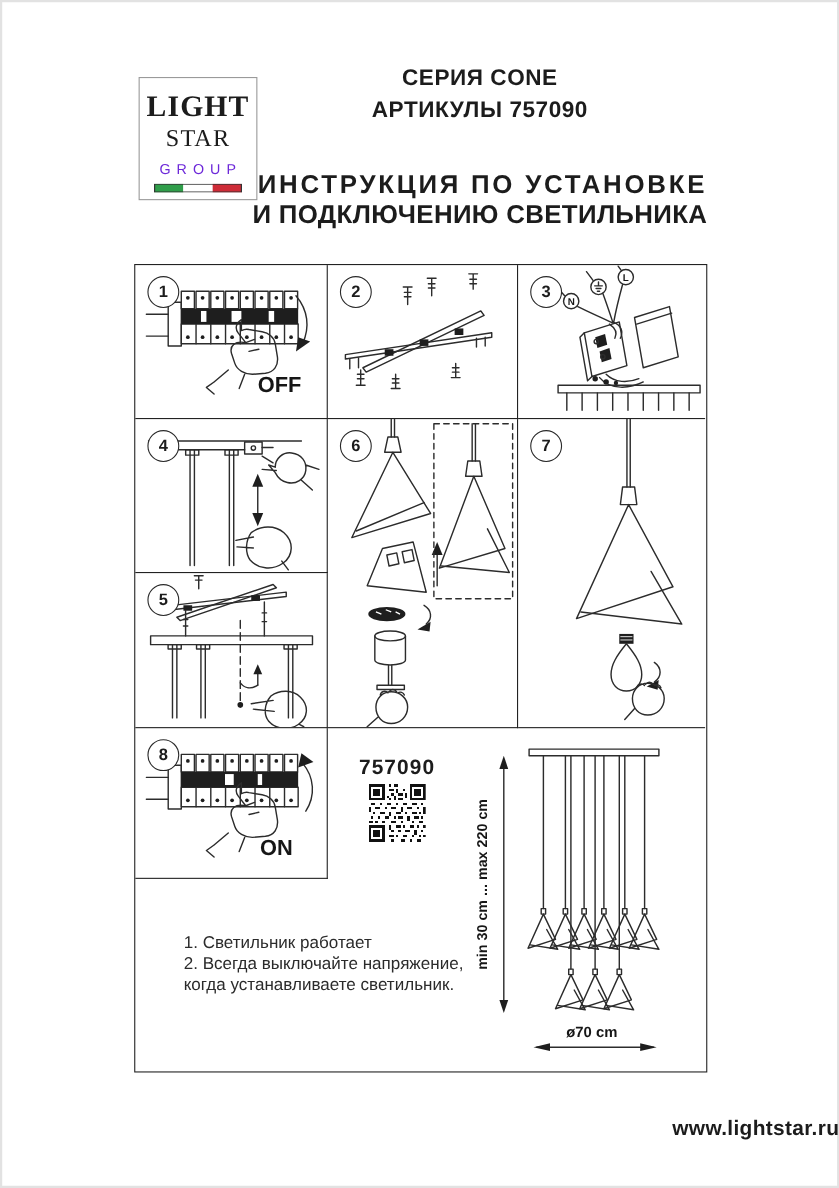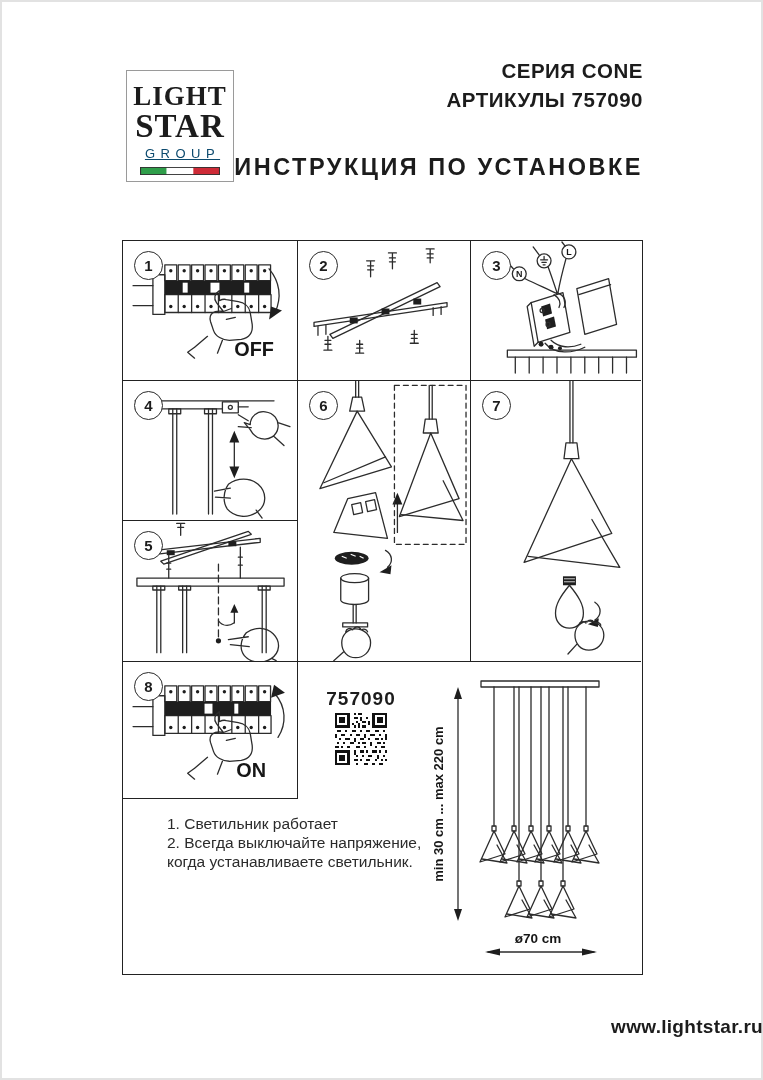--- a/index.html
+++ b/index.html
@@ -3,25 +3,25 @@
 <meta charset="utf-8">
 <style>
   html,body{margin:0;padding:0;background:#fff;}
   .page{position:relative;width:763px;height:1080px;background:#fff;overflow:hidden;
         font-family:"Liberation Sans",sans-serif;color:#1c1c1c;
         box-shadow:inset 0 0 0 2px #e2e2e2;}
   
   .logo-box{position:absolute;left:126px;top:70px;width:108px;height:112px;
             border:1px solid #9a9a9a;background:#fff;text-align:center;box-sizing:border-box;padding-top:12px;}
   .logo-light{font-family:"Liberation Serif",serif;font-weight:700;font-size:27px;line-height:27px;letter-spacing:1px;color:#1c1c1c;}
-  .logo-star{font-family:"Liberation Serif",serif;font-weight:700;font-size:33px;line-height:32px;letter-spacing:1px;color:#1c1c1c;}
-  .logo-group{font-size:13px;letter-spacing:5.5px;color:#0c4a6e;margin-top:4px;margin-left:5px;text-decoration:underline;}
+  .logo-star{font-family:"Liberation Serif",serif;font-weight:400;font-size:22px;line-height:32px;letter-spacing:1px;color:#1c1c1c;}
+  .logo-group{font-size:13px;letter-spacing:5.5px;color:#6d28d9;margin-top:4px;margin-left:5px;}
   .flag{display:block;width:80px;height:8px;margin:6px auto 0 auto;}
   .title-block{position:absolute;right:120px;top:56px;text-align:right;}
-  .series,.articles{font-size:20.5px;font-weight:700;line-height:29px;letter-spacing:0.5px;}
+  .series,.articles{font-size:20.5px;font-weight:700;line-height:29px;letter-spacing:0.5px;text-align:center;}
   .subtitle{margin-top:39px;font-size:23.5px;font-weight:700;line-height:28px;}
   .subtitle .l1{letter-spacing:2.5px;}
   .subtitle .l2{letter-spacing:0.3px;}
   
   .grid{position:absolute;left:122px;top:240px;width:521px;height:735px;
         border:1.5px solid #222;box-sizing:border-box;}
   .cell{position:absolute;box-sizing:border-box;}
   .br{border-right:1.5px solid #222;}
   .bb{border-bottom:1.5px solid #222;}
   .c1{left:0;top:0;width:175px;height:140px;}
@@ -33,21 +33,21 @@
   .c5{left:0;top:280px;width:175px;height:141px;}
   .c8{left:0;top:421px;width:175px;height:137px;}
   .badge{position:absolute;left:11px;top:10px;width:27px;height:27px;border:1.6px solid #2a2a2a;
          border-radius:50%;display:flex;align-items:center;justify-content:center;
          font-size:15px;font-weight:700;background:#fff;z-index:2;}
   svg.art{position:absolute;left:0;top:0;width:100%;height:100%;}
   .s{stroke:#2c2c2c;stroke-width:1.3;fill:none;stroke-linecap:round;stroke-linejoin:round;}
   .f{fill:#1e1e1e;stroke:none;}
   .t{fill:#161616;font-family:"Liberation Sans",sans-serif;}
   
-  .notes{position:absolute;left:44px;top:574px;width:300px;font-size:15.5px;line-height:18.8px;color:#2b2b2b;}
+  .notes{position:absolute;left:44px;top:608px;width:300px;font-size:15.5px;line-height:18.8px;color:#2b2b2b;}
   .qr-label{position:absolute;left:178px;top:447px;width:120px;text-align:center;
             font-size:19px;font-weight:700;letter-spacing:1px;}
   .qr{position:absolute;left:212px;top:471px;width:52px;height:54px;}
   .pendant{position:absolute;left:300px;top:430px;width:221px;height:300px;}
   
   .footer{position:absolute;left:0;top:1016px;width:100%;text-align:right;
           font-size:19px;font-weight:700;letter-spacing:0.3px;}
 </style>
 </head>
 <body>
@@ -64,20 +64,21 @@
       <rect x="40" y="0" width="20" height="7" fill="#ce2b37"></rect>
       <rect x="0.4" y="0.4" width="59.2" height="6.2" fill="none" stroke="#333" stroke-width="0.8"></rect>
     </svg>
   </div>
 
   <div class="title-block">
     <div class="series">СЕРИЯ CONE</div>
     <div class="articles">АРТИКУЛЫ 757090</div>
     <div class="subtitle">
       <div class="l1">ИНСТРУКЦИЯ ПО УСТАНОВКЕ</div>
+      <div class="l2">И ПОДКЛЮЧЕНИЮ СВЕТИЛЬНИКА</div>
     </div>
   </div>
 
   <div class="grid">
 
     <div class="cell c1 br bb">
       <div class="badge">1</div>
       <svg class="art" viewBox="0 0 175 140">
         <g class="s">
           <path d="M10,45 H30 M10,65 H30"></path>

